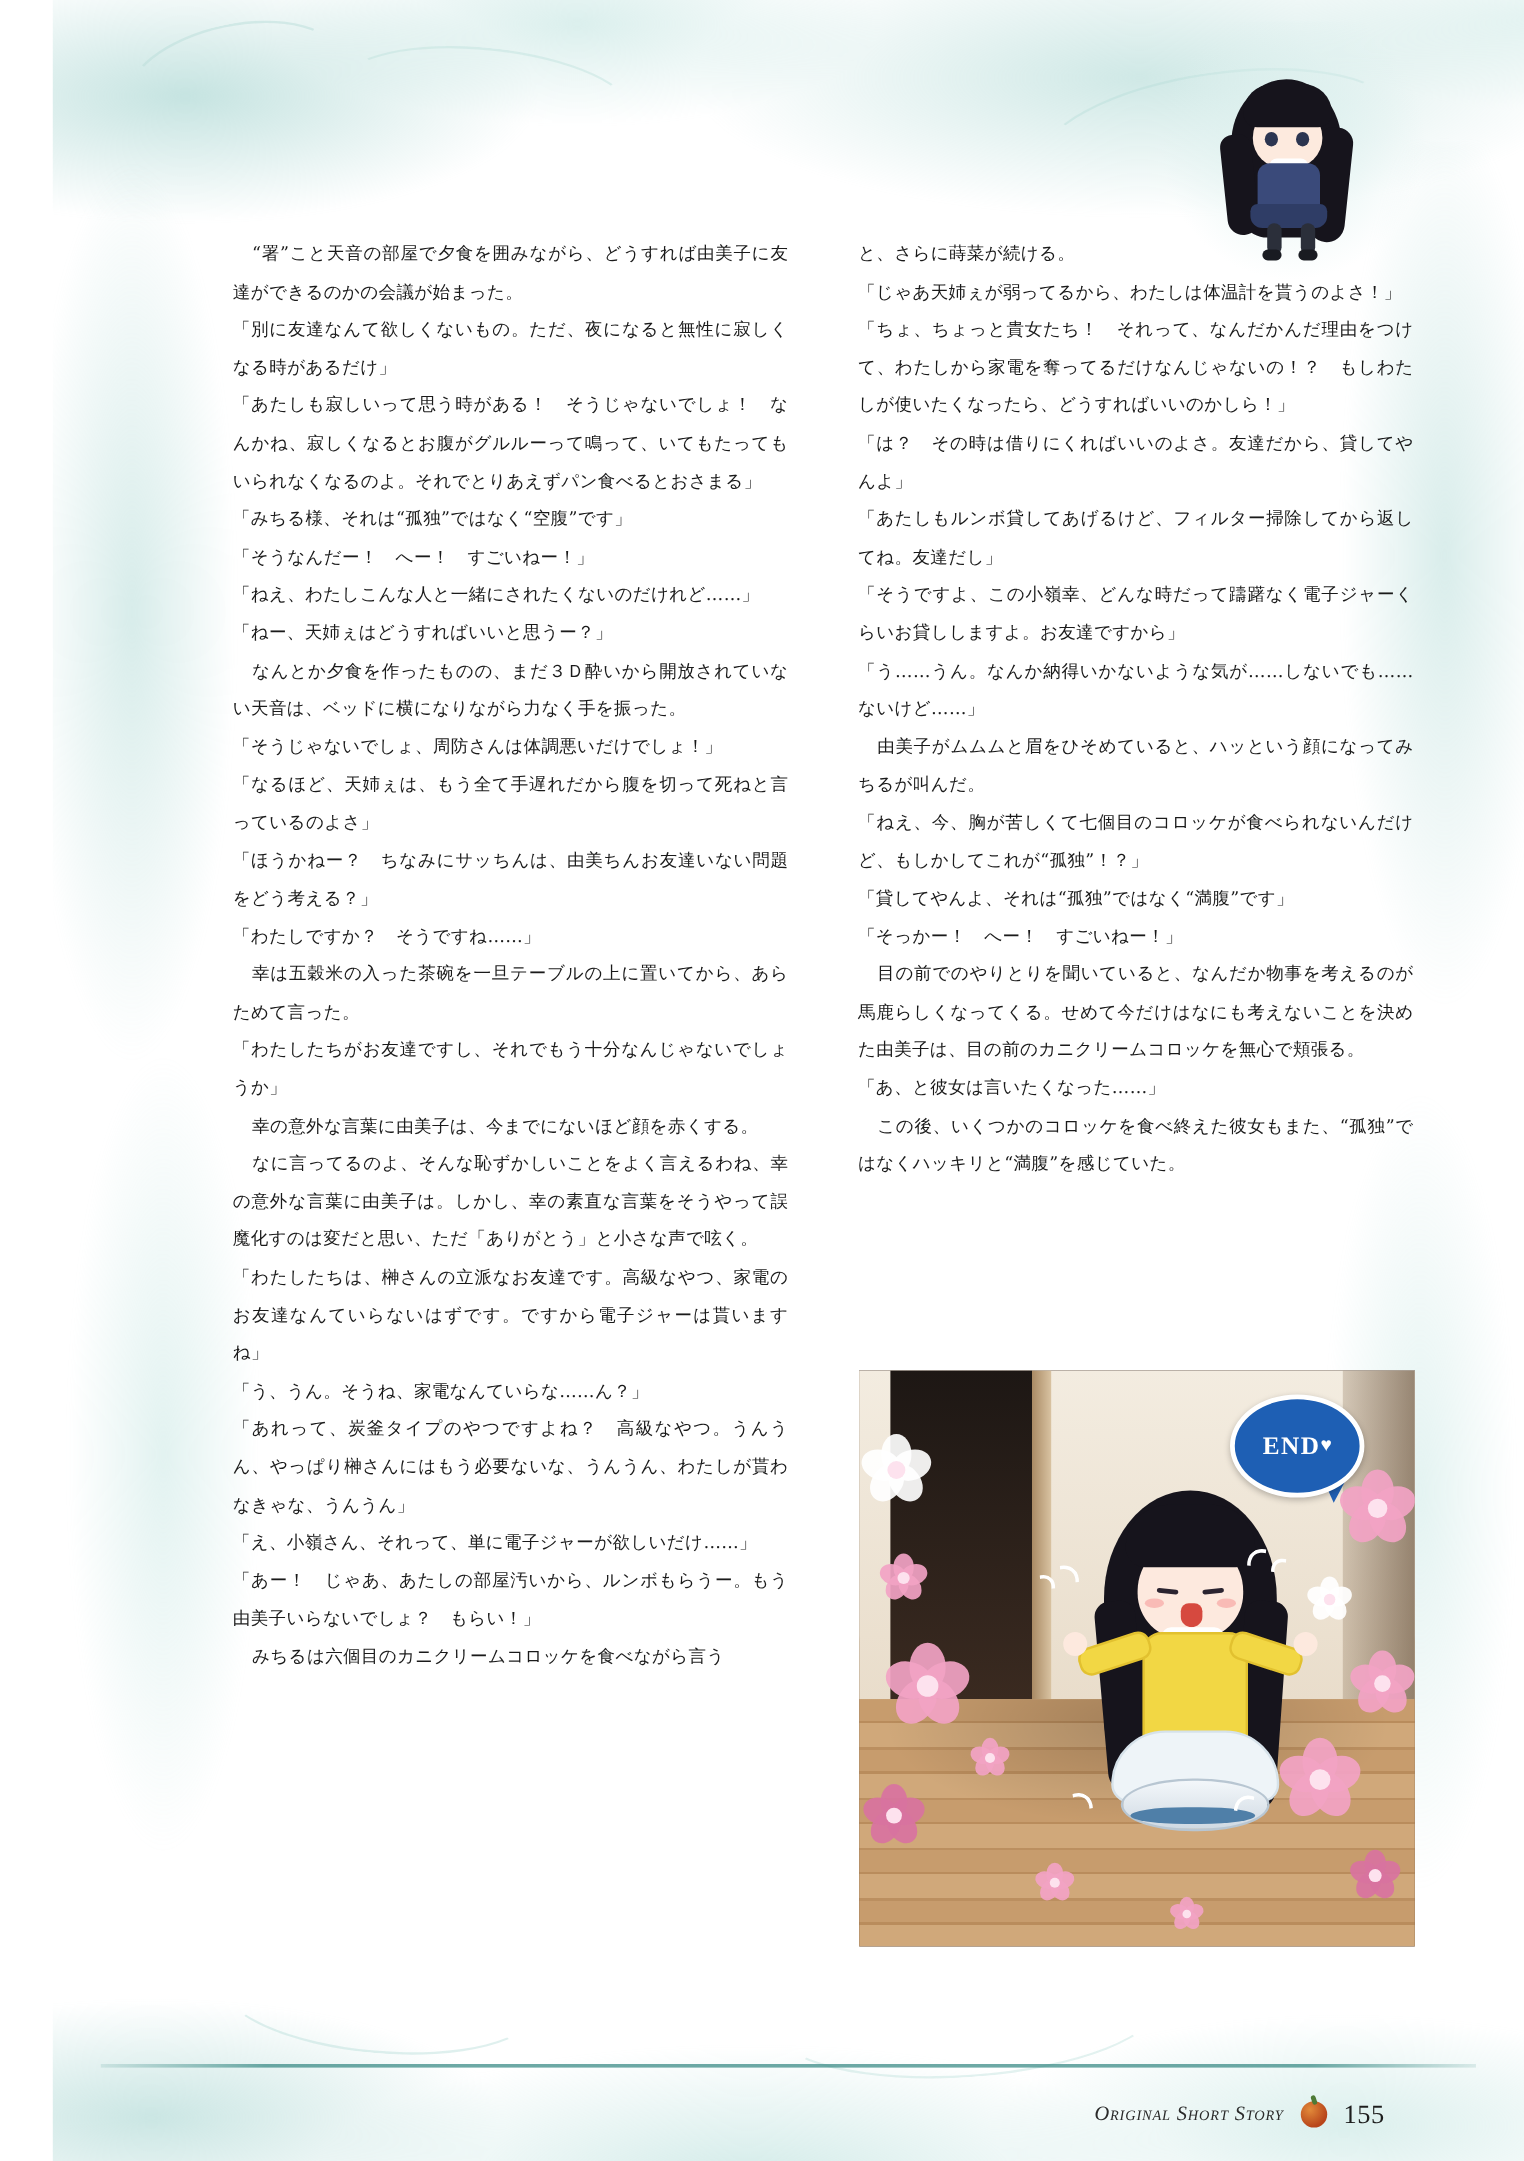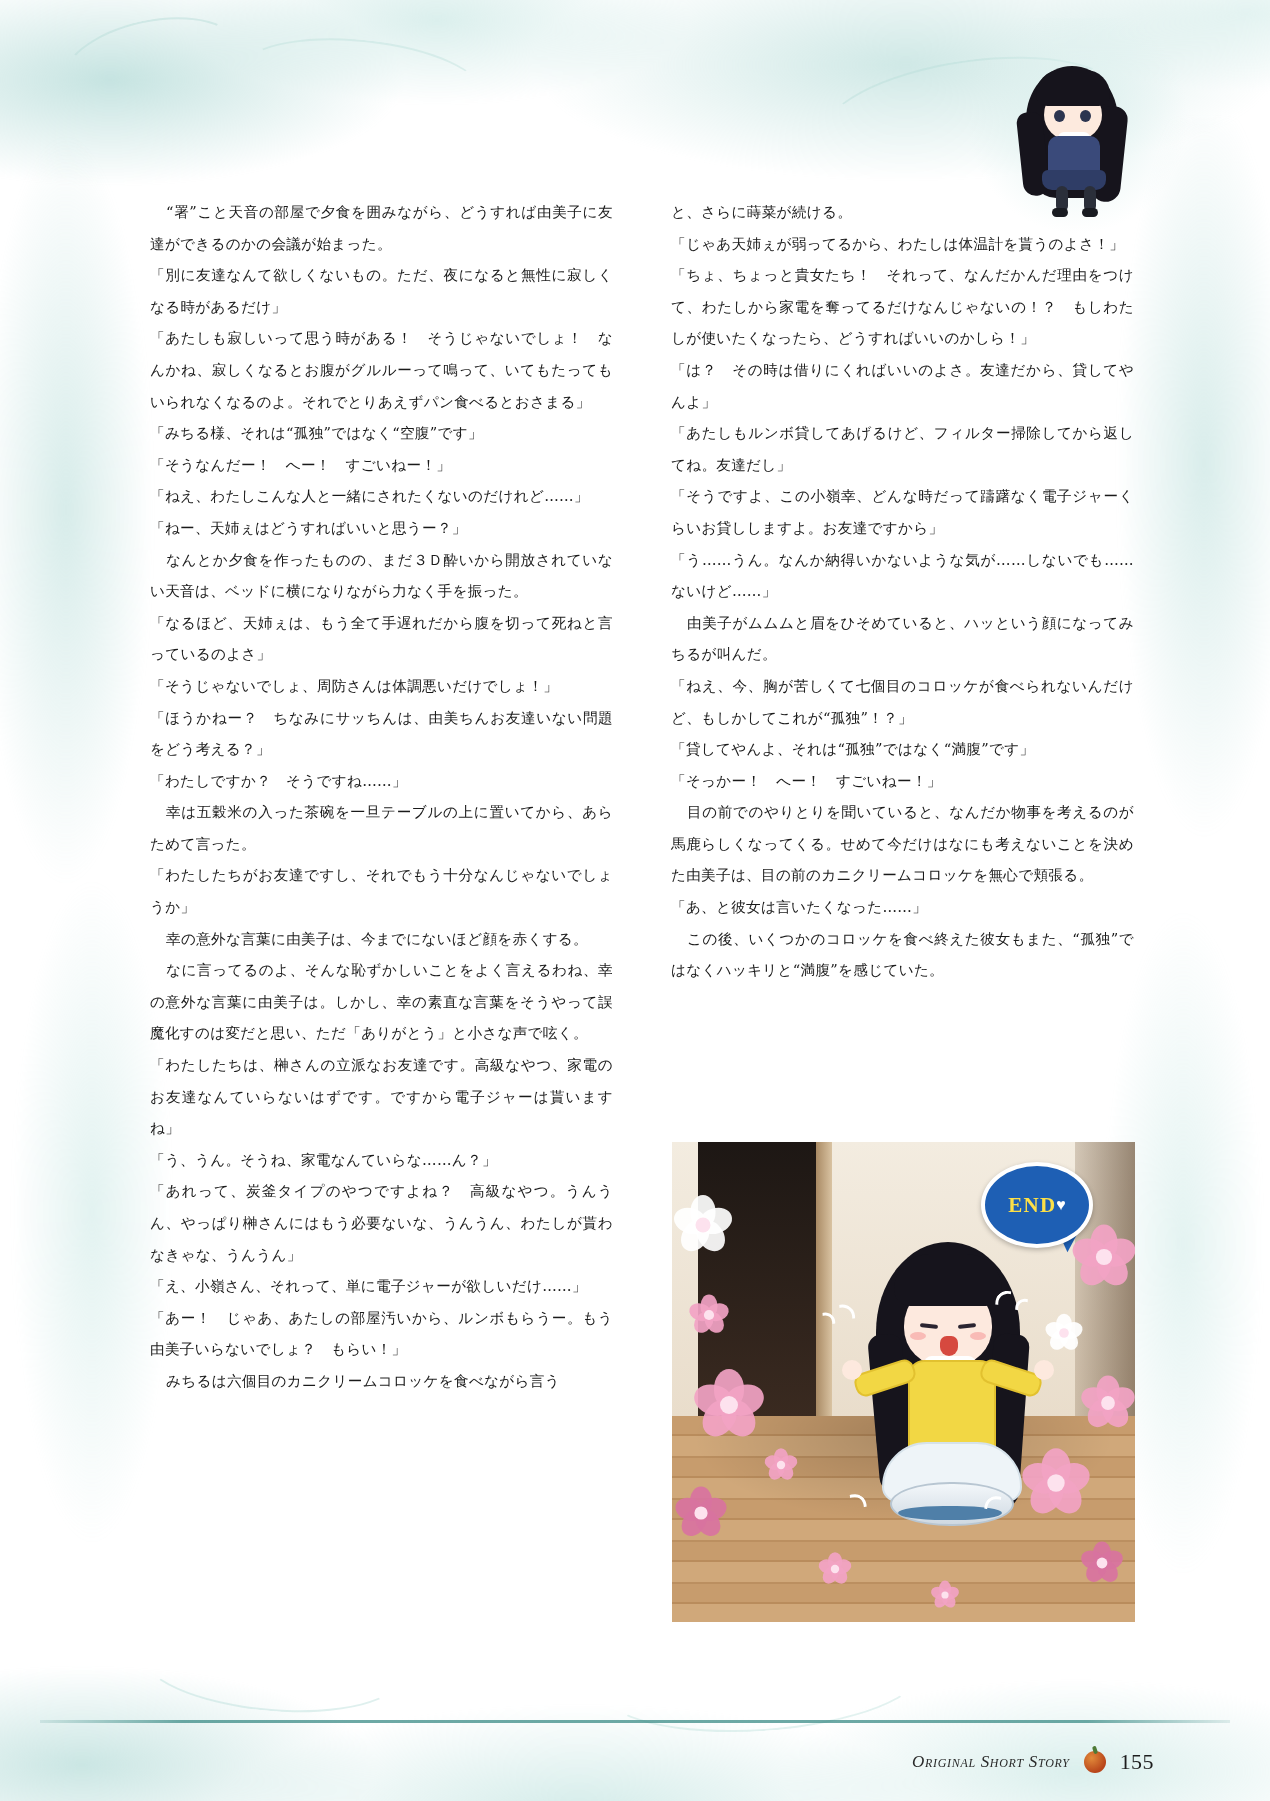--- a/index.html
+++ b/index.html
@@ -14,20 +14,21 @@
     overflow: hidden;
     position: relative;
   }
 
   
   .page {
     position: absolute;
     inset: 0;
     background: #ffffff;
     overflow: hidden;
+    margin-left: 44px;
   }
   .wash {
     position: absolute;
     pointer-events: none;
   }
   .wash-top {
     top: -40px; left: -60px; width: 1420px; height: 300px;
     background:
       radial-gradient(ellipse 420px 150px at 12% 40%, rgba(150,205,200,0.55), rgba(150,205,200,0) 70%),
       radial-gradient(ellipse 360px 120px at 35% 20%, rgba(175,220,215,0.45), rgba(175,220,215,0) 70%),
@@ -204,21 +205,21 @@
     position: absolute;
     right: 42px; top: 20px;
     width: 104px; height: 78px;
     background: #1e5fb4;
     border: 4px solid #ffffff;
     border-radius: 50%;
     display: flex; align-items: center; justify-content: center;
     box-shadow: 0 2px 5px rgba(0,0,0,0.25);
   }
   .end-bubble .txt {
-    color: #fde047;
+    color: #ffffff;
     font-size: 21px;
     font-weight: bold;
     letter-spacing: 0.06em;
     font-family: "Liberation Serif", serif;
     white-space: nowrap;
   }
   .end-bubble .heart { color: #ffffff; font-size: 16px; }
   .end-tail {
     position: absolute;
     right: 58px; top: 88px;
@@ -452,22 +453,22 @@
   <div class="columns">
     <div class="col col-left">
       <p class="indent">“署”こと天音の部屋で夕食を囲みながら、どうすれば由美子に友達ができるのかの会議が始まった。</p>
       <p>「別に友達なんて欲しくないもの。ただ、夜になると無性に寂しくなる時があるだけ」</p>
       <p>「あたしも寂しいって思う時がある！　そうじゃないでしょ！　なんかね、寂しくなるとお腹がグルルーって鳴って、いてもたってもいられなくなるのよ。それでとりあえずパン食べるとおさまる」</p>
       <p>「みちる様、それは“孤独”ではなく“空腹”です」</p>
       <p>「そうなんだー！　へー！　すごいねー！」</p>
       <p>「ねえ、わたしこんな人と一緒にされたくないのだけれど……」</p>
       <p>「ねー、天姉ぇはどうすればいいと思うー？」</p>
       <p class="indent">なんとか夕食を作ったものの、まだ３Ｄ酔いから開放されていない天音は、ベッドに横になりながら力なく手を振った。</p>
+      <p>「そうじゃないでしょ、周防さんは体調悪いだけでしょ！」</p>
       <p>「なるほど、天姉ぇは、もう全て手遅れだから腹を切って死ねと言っているのよさ」</p>
-      <p>「そうじゃないでしょ、周防さんは体調悪いだけでしょ！」</p>
       <p>「ほうかねー？　ちなみにサッちんは、由美ちんお友達いない問題をどう考える？」</p>
       <p>「わたしですか？　そうですね……」</p>
       <p class="indent">幸は五穀米の入った茶碗を一旦テーブルの上に置いてから、あらためて言った。</p>
       <p>「わたしたちがお友達ですし、それでもう十分なんじゃないでしょうか」</p>
       <p class="indent">幸の意外な言葉に由美子は、今までにないほど顔を赤くする。</p>
       <p class="indent">なに言ってるのよ、そんな恥ずかしいことをよく言えるわね、幸の意外な言葉に由美子は。しかし、幸の素直な言葉をそうやって誤魔化すのは変だと思い、ただ「ありがとう」と小さな声で呟く。</p>
       <p>「わたしたちは、榊さんの立派なお友達です。高級なやつ、家電のお友達なんていらないはずです。ですから電子ジャーは貰いますね」</p>
       <p>「う、うん。そうね、家電なんていらな……ん？」</p>
       <p>「あれって、炭釜タイプのやつですよね？　高級なやつ。うんうん、やっぱり榊さんにはもう必要ないな、うんうん、わたしが貰わなきゃな、うんうん」</p>
       <p>「え、小嶺さん、それって、単に電子ジャーが欲しいだけ……」</p>

